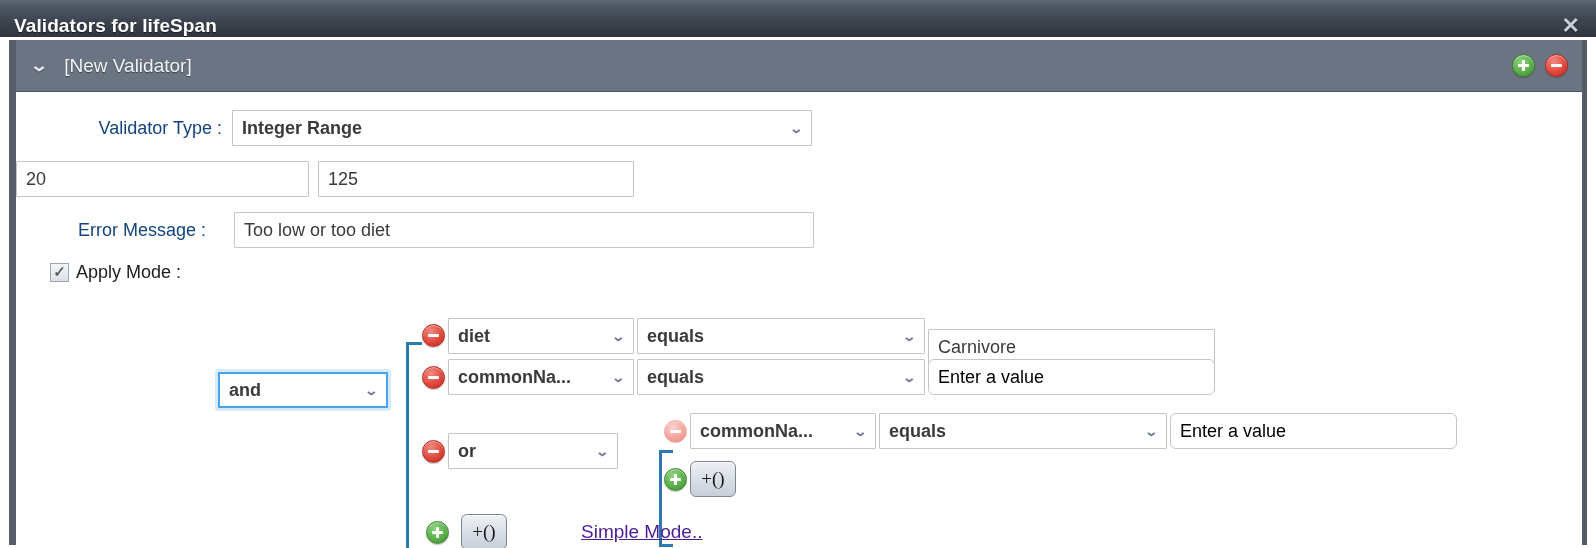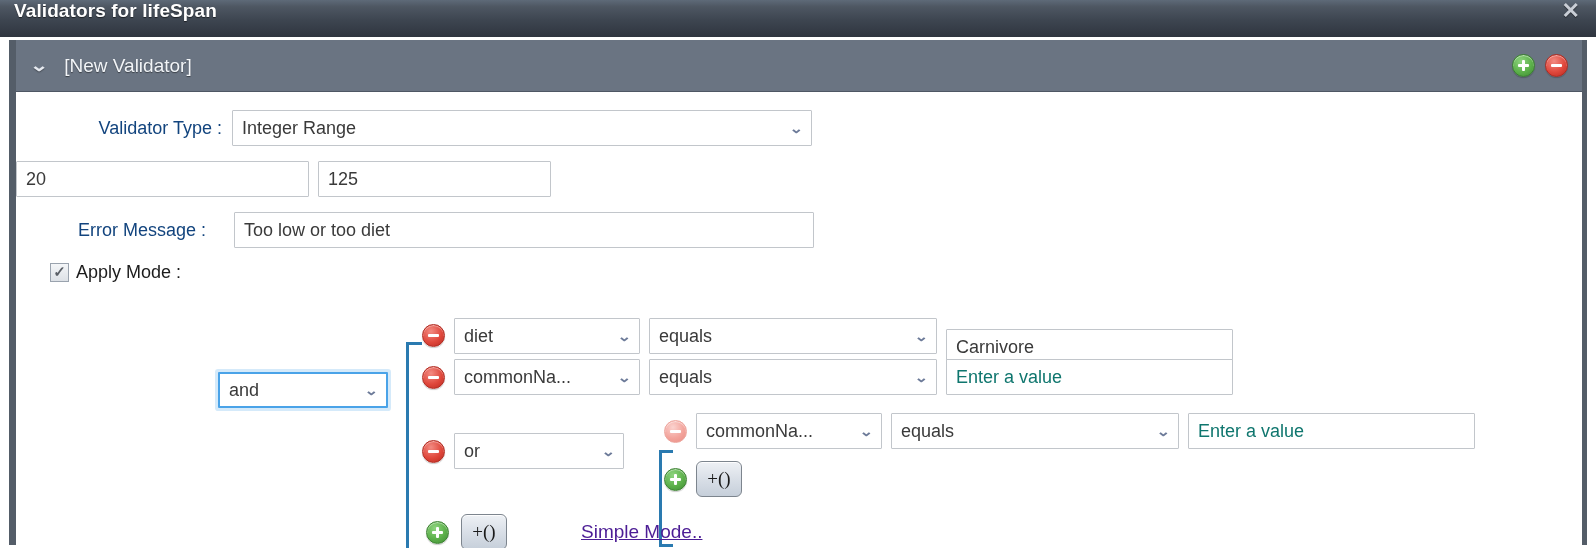--- a/index.html
+++ b/index.html
@@ -24,21 +24,21 @@
 
   
   .titlebar {
     position: absolute;
     left: 0; top: 0;
     width: 1596px;
     height: 37px;
     background: linear-gradient(to bottom, #5e6a78 0%, #50596590 18%, #3d4550 55%, #2f353f 100%);
     background-color: #4b545f;
     display: flex;
-    align-items: flex-start;
+    align-items: flex-end;
     justify-content: space-between;
     box-sizing: border-box;
     padding: 0 14px 0 14px;
   }
   .titlebar-title {
     color: #ffffff;
     font-size: 19px;
     font-weight: bold;
     letter-spacing: 0.1px;
     text-shadow: 0 1px 1px rgba(0,0,0,.55);
@@ -180,33 +180,35 @@
     color: #3a3a3a;
     padding: 0 9px;
     height: 36px;
     line-height: 34px;
     border-radius: 1px;
     outline: none;
     white-space: nowrap;
     overflow: hidden;
   }
   .txt.placeholder {
-    color: #0f766e;
+    color: #000000;
+    border-radius: 6px;
   }
   .sel {
     position: relative;
     padding-right: 28px;
     cursor: pointer;
     display: flex;
     align-items: center;
   }
   .sel .sel-text {
     overflow: hidden;
     text-overflow: clip;
     white-space: nowrap;
+    font-weight: bold;
   }
   .sel .caret {
     position: absolute;
     right: 9px;
     top: 50%;
     transform: translateY(-50%) scaleX(1.3);
     color: #6d7b99;
     font-size: 13px;
     font-weight: bold;
     line-height: 1;
@@ -254,21 +256,21 @@
     pointer-events: none;
   }
   .bracket.outer { left: 390px; top: 250px; width: 16px; height: 258px; }
   .bracket.inner { left: 643px; top: 358px; width: 14px; height: 97px; }
 
   
   .cond-row {
     position: absolute;
     display: flex;
     align-items: center;
-    gap: 9px;
+    gap: 3px;
   }
 
   
   .paren-btn {
     box-sizing: border-box;
     height: 36px;
     min-width: 46px;
     padding: 0 8px;
     border: 1px solid #7d858e;
     border-radius: 6px;
@@ -317,21 +319,21 @@
       <div class="form-row" style="left:16px; top:18px; width:790px;">
         <div class="field-label" style="width:190px; margin-right:10px;">Validator Type :</div>
         <div class="sel" style="width:580px;">
           <span class="sel-text">Integer Range</span>
           <span class="caret">⌄</span>
         </div>
       </div>
 
       <div class="form-row" style="left:0; top:69px;">
         <div class="txt" style="width:293px; margin-right:9px;">20</div>
-        <div class="txt" style="width:233px;">125</div>
+        <div class="txt" style="width:316px;">125</div>
       </div>
 
       <div class="form-row" style="left:0; top:120px;">
         <div class="field-label" style="width:190px; margin-right:28px;">Error Message :</div>
         <div class="txt" style="width:580px;">Too low or too diet</div>
       </div>
 
       <div class="form-row" style="left:34px; top:170px;">
         <span class="checkbox">
             <span class="tick">✓</span>

